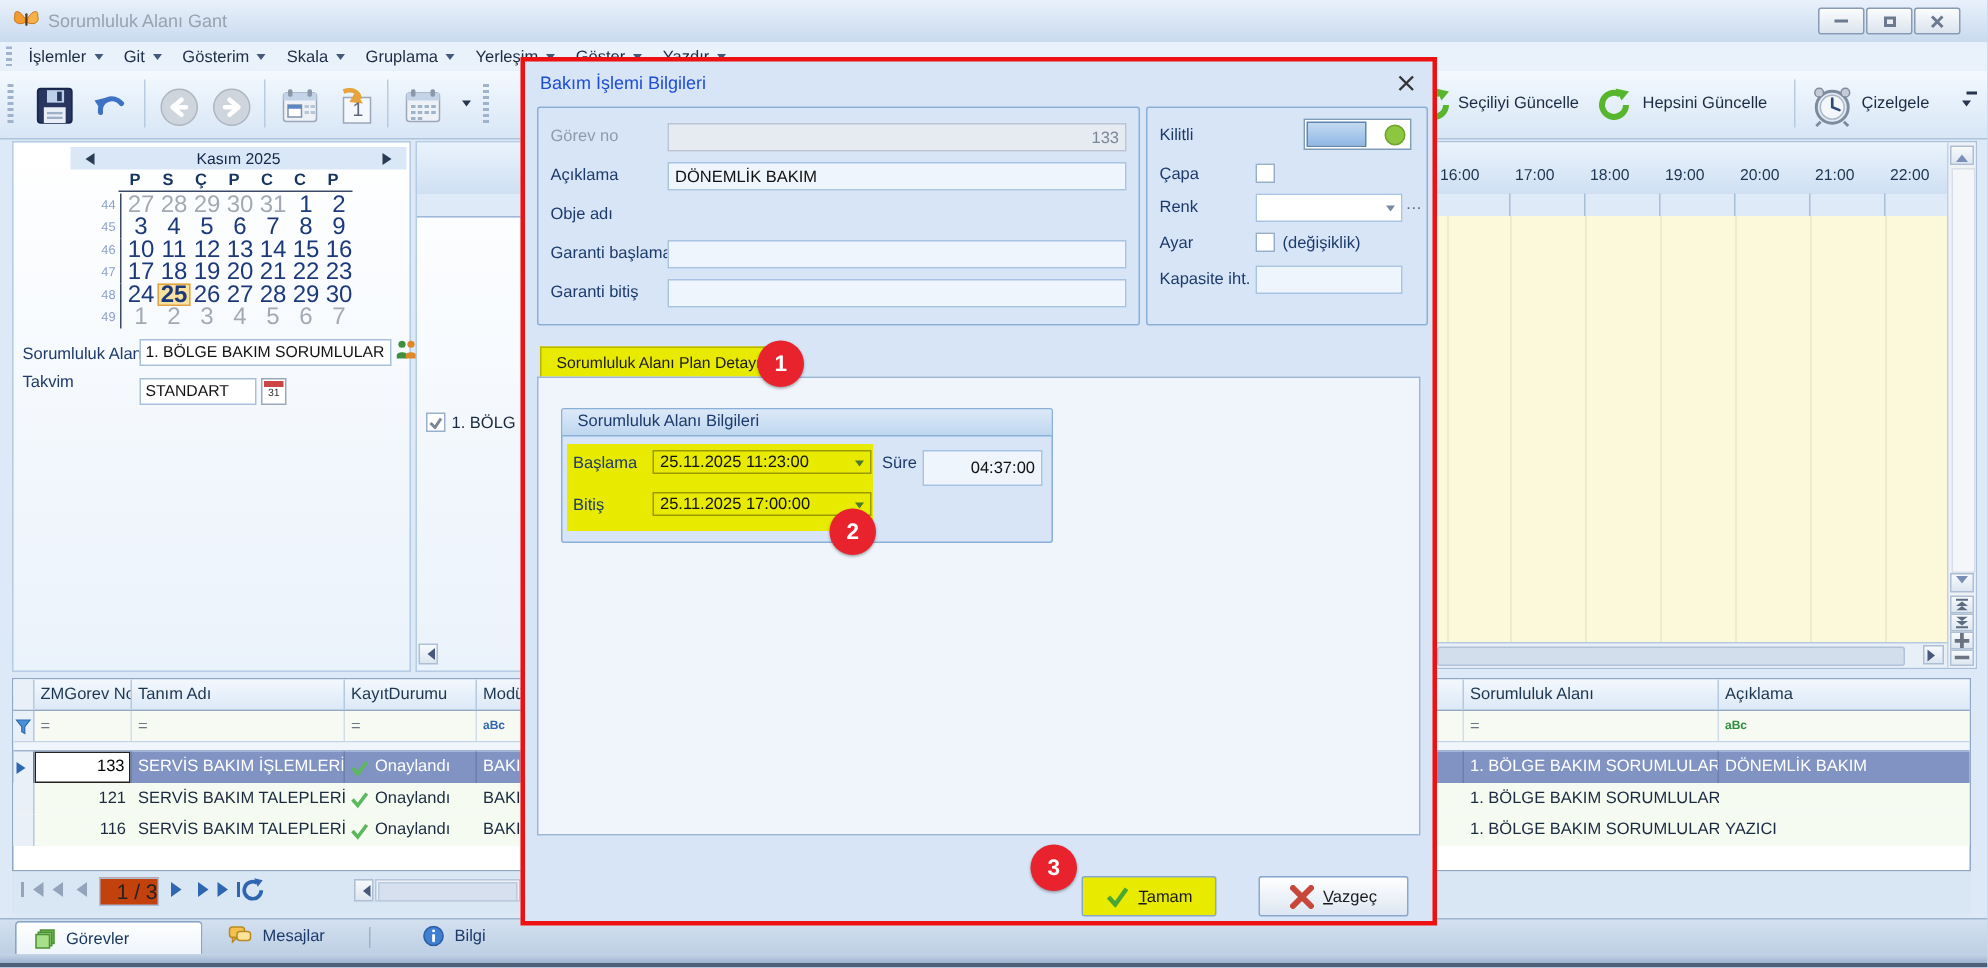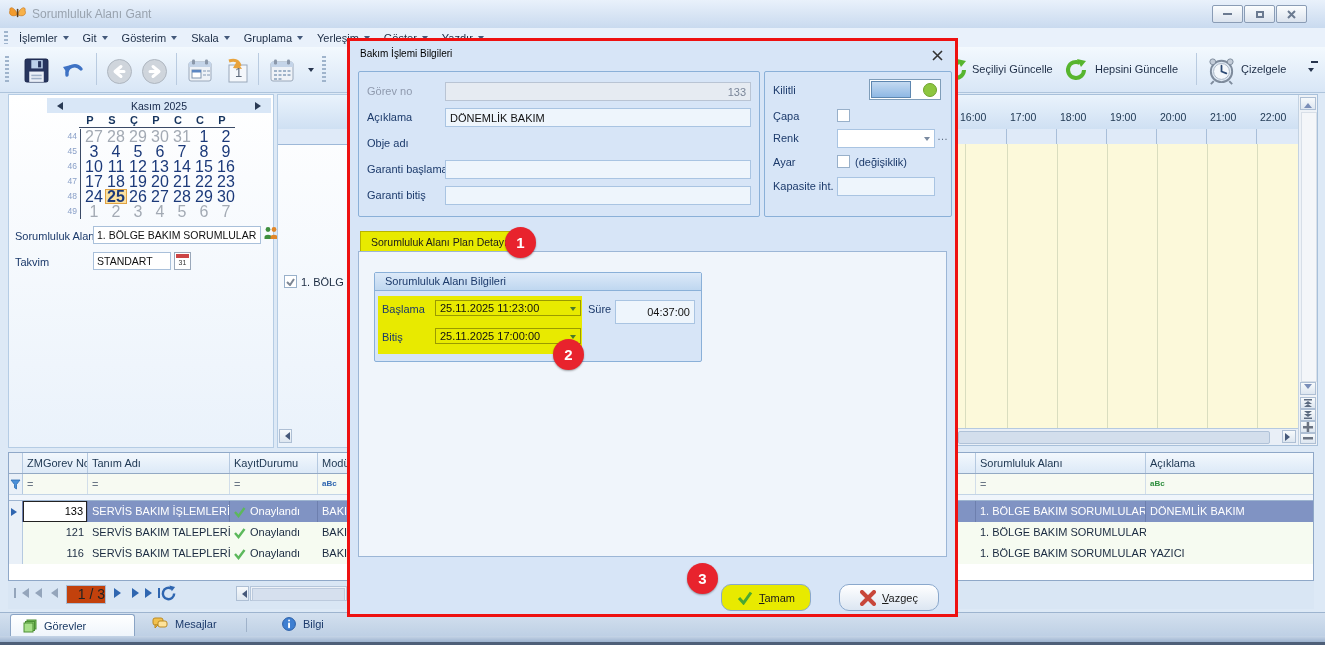--- a/index.html
+++ b/index.html
@@ -50,21 +50,21 @@
   .indc{background:#e9f0f8;border-right:1px solid #b5c9e0}
   
   .dialog{left:347px;top:38px;width:611px;height:579px;background:#d7e5f7;border:3px solid #ee1111;box-sizing:border-box;z-index:50}
   .group{border:1px solid #8ab0d8;border-radius:2px}
   .dlabel{color:#1c3a6b}
   .dinput{background:#eef5fc;border:1px solid #a9c4e2;height:19px;box-sizing:border-box;display:flex;align-items:center;padding:0 4px;color:#111}
   .dinput.dis{background:#e6ebf2;border-color:#b9c4d4;color:#7a8699;justify-content:flex-end}
   .yellow{background:#e8ea00}
   .ydd{background:#e8ea00;border:1px solid #9a9a00;height:16px;box-sizing:border-box;display:flex;align-items:center;padding:0 4px;color:#111;justify-content:space-between}
   .annot{width:31px;height:31px;border-radius:50%;background:#e8232d;color:#fff;font-size:15px;font-weight:bold;display:flex;align-items:center;justify-content:center;z-index:60;box-shadow:0 1px 2px rgba(0,0,0,.35)}
-  .btn{border:1px solid #8aa8cc;border-radius:10px;display:flex;align-items:center;justify-content:center;gap:6px;box-sizing:border-box}
+  .btn{border:1px solid #8aa8cc;border-radius:2px;display:flex;align-items:center;justify-content:center;gap:6px;box-sizing:border-box}
   .fl{display:inline-block}
   .fl::first-letter{text-decoration:underline}
   .cbox{width:13px;height:13px;background:#fff;border:1px solid #98b0ca;box-sizing:border-box;display:flex;align-items:center;justify-content:center}
   
   .pgbar{background:#d9e6f4}
   .tabstrip{background:linear-gradient(#d3e0ef,#bdcfe4);border-top:1px solid #9db4cf}
   .btab-active{background:linear-gradient(#ffffff,#eef4fb);border:1px solid #8aa4c5;border-bottom:none;border-radius:3px 3px 0 0}
   .statusbar{background:linear-gradient(#c6d5e7,#9db3cf);border-bottom:3px solid #4e5f78;box-sizing:border-box}
 </style>
 </head>
@@ -332,21 +332,21 @@
         <span style="white-space:nowrap;overflow:hidden">1. BÖLGE BAKIM SORUMLULARI</span>
       </div>
     <span class="abs" style="left:254px;top:130px">
       <svg width="16" height="16" viewBox="0 0 16 16">
           <circle cx="5" cy="4.5" r="2.4" fill="#3f8f3f"></circle>
           <path d="M1.5 12 c0-3,7-3,7 0 v2 h-7z" fill="#3f8f3f"></path>
           <circle cx="11" cy="4.5" r="2.4" fill="#e0872a"></circle>
           <path d="M7.5 12 c0-3,7-3,7 0 v2 h-7z" fill="#e0872a"></path>
         </svg>
     </span>
-    <span class="abs dlabel" style="left:6px;top:161px">Takvim</span>
+    <span class="abs dlabel" style="left:6px;top:154px">Takvim</span>
     <div class="abs fieldbox" style="left:84px;top:157px;width:78px">
         <span>STANDART</span>
       </div>
     <span class="abs" style="left:165px;top:157px;width:15px;height:16px;background:#fff;border:1px solid #9aa8ba;font-size:7px;text-align:center;line-height:9px">
       <span style="display:block;height:4px;background:#c44;margin:1px 1px 0 1px"></span>
       <span style="color:#333">31</span>
     </span>
   </div>
 
   <div class="abs panel" style="left:277px;top:94px;width:70px;height:352px;overflow:hidden">
@@ -553,21 +553,21 @@
           <circle cx="7" cy="7" r="6.4" fill="#3f7fd1" stroke="#2a5ea6"></circle>
           <rect x="6.1" y="2.6" width="1.9" height="1.9" rx="0.9" fill="#fff"></rect>
           <rect x="6.1" y="5.6" width="1.9" height="5.6" rx="0.9" fill="#fff"></rect>
         </svg>
       <span style="color:#1c3a6b">Bilgi</span>
     </div>
   </div>
   <div class="abs statusbar" style="left:0;top:636px;width:1325px;height:9px"></div>
 
   <div class="abs dialog">
-    <span class="abs" style="left:10px;top:7px;font-size:10px;color:#000000">Bakım İşlemi Bilgileri</span>
+    <span class="abs" style="left:10px;top:7px;font-size:12px;color:#1d4ed8">Bakım İşlemi Bilgileri</span>
     <span class="abs" style="left:580px;top:7px;width:15px;height:15px;display:flex;align-items:center;justify-content:center">
         <svg width="11" height="11">
           <path d="M1 1 L10 10 M10 1 L1 10" stroke="#333" stroke-width="1.6"></path>
         </svg>
       </span>
 
     <div class="abs group" style="left:8px;top:30px;width:400px;height:144px">
       <span class="abs" style="left:8px;top:13px;color:#8f9aae">Görev no</span>
       <div class="abs dinput dis" style="left:86px;top:10px;width:306px">
           <span>133</span>

